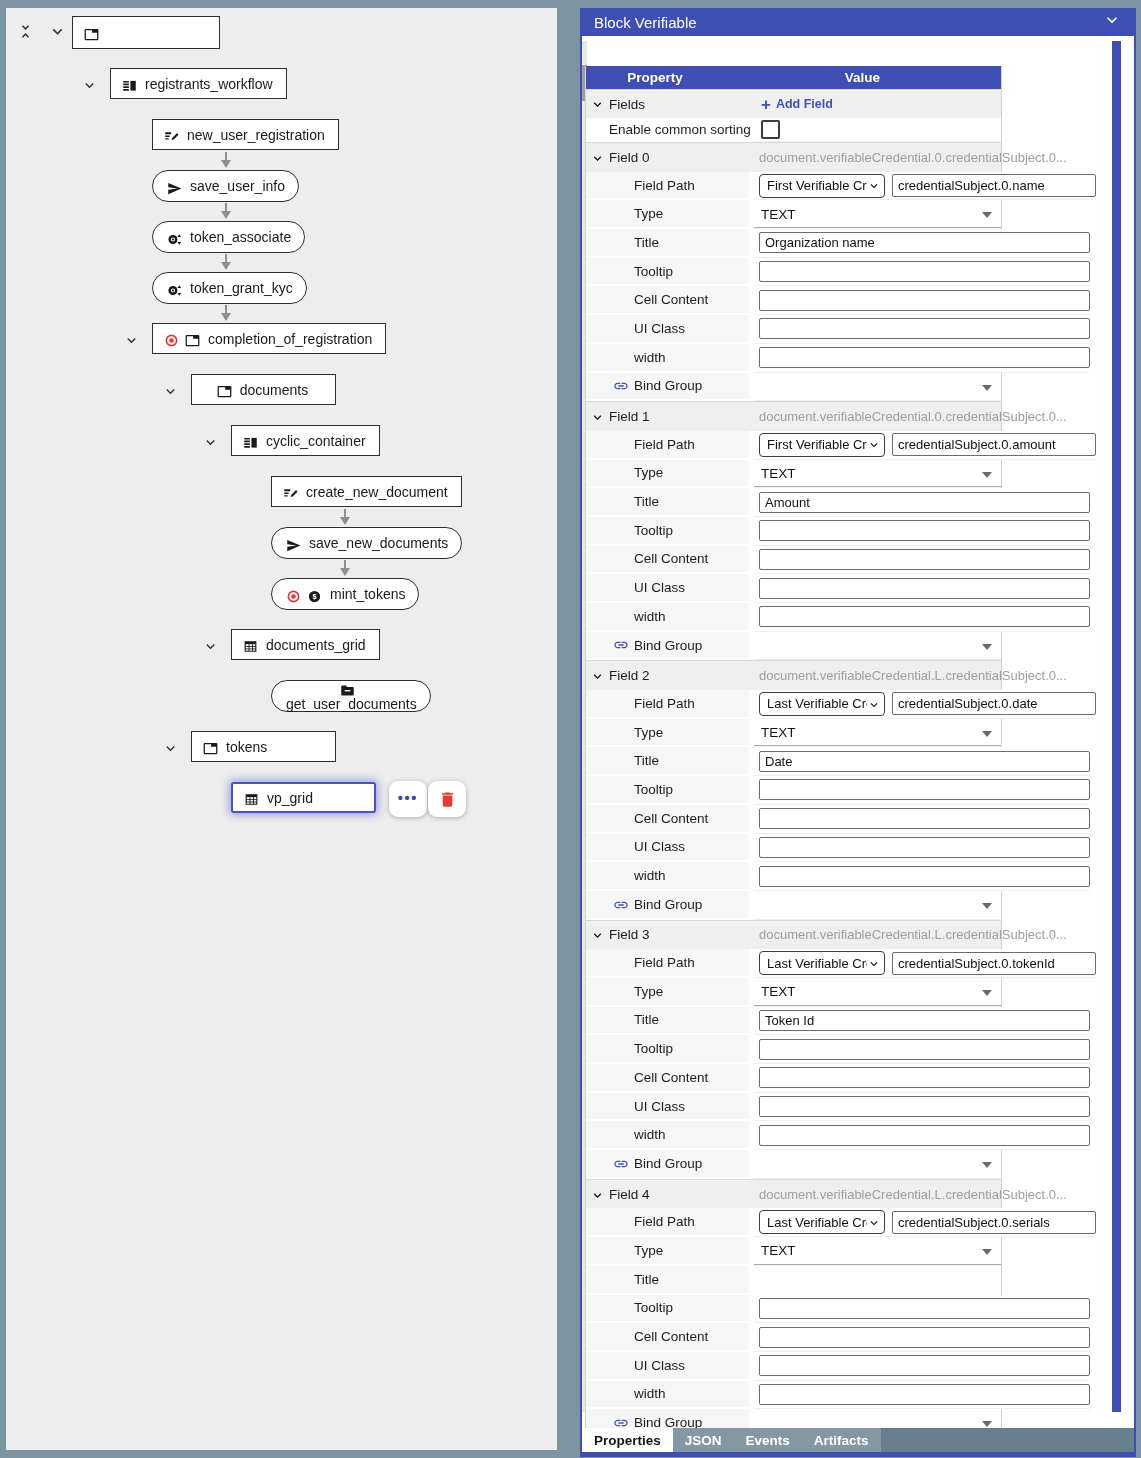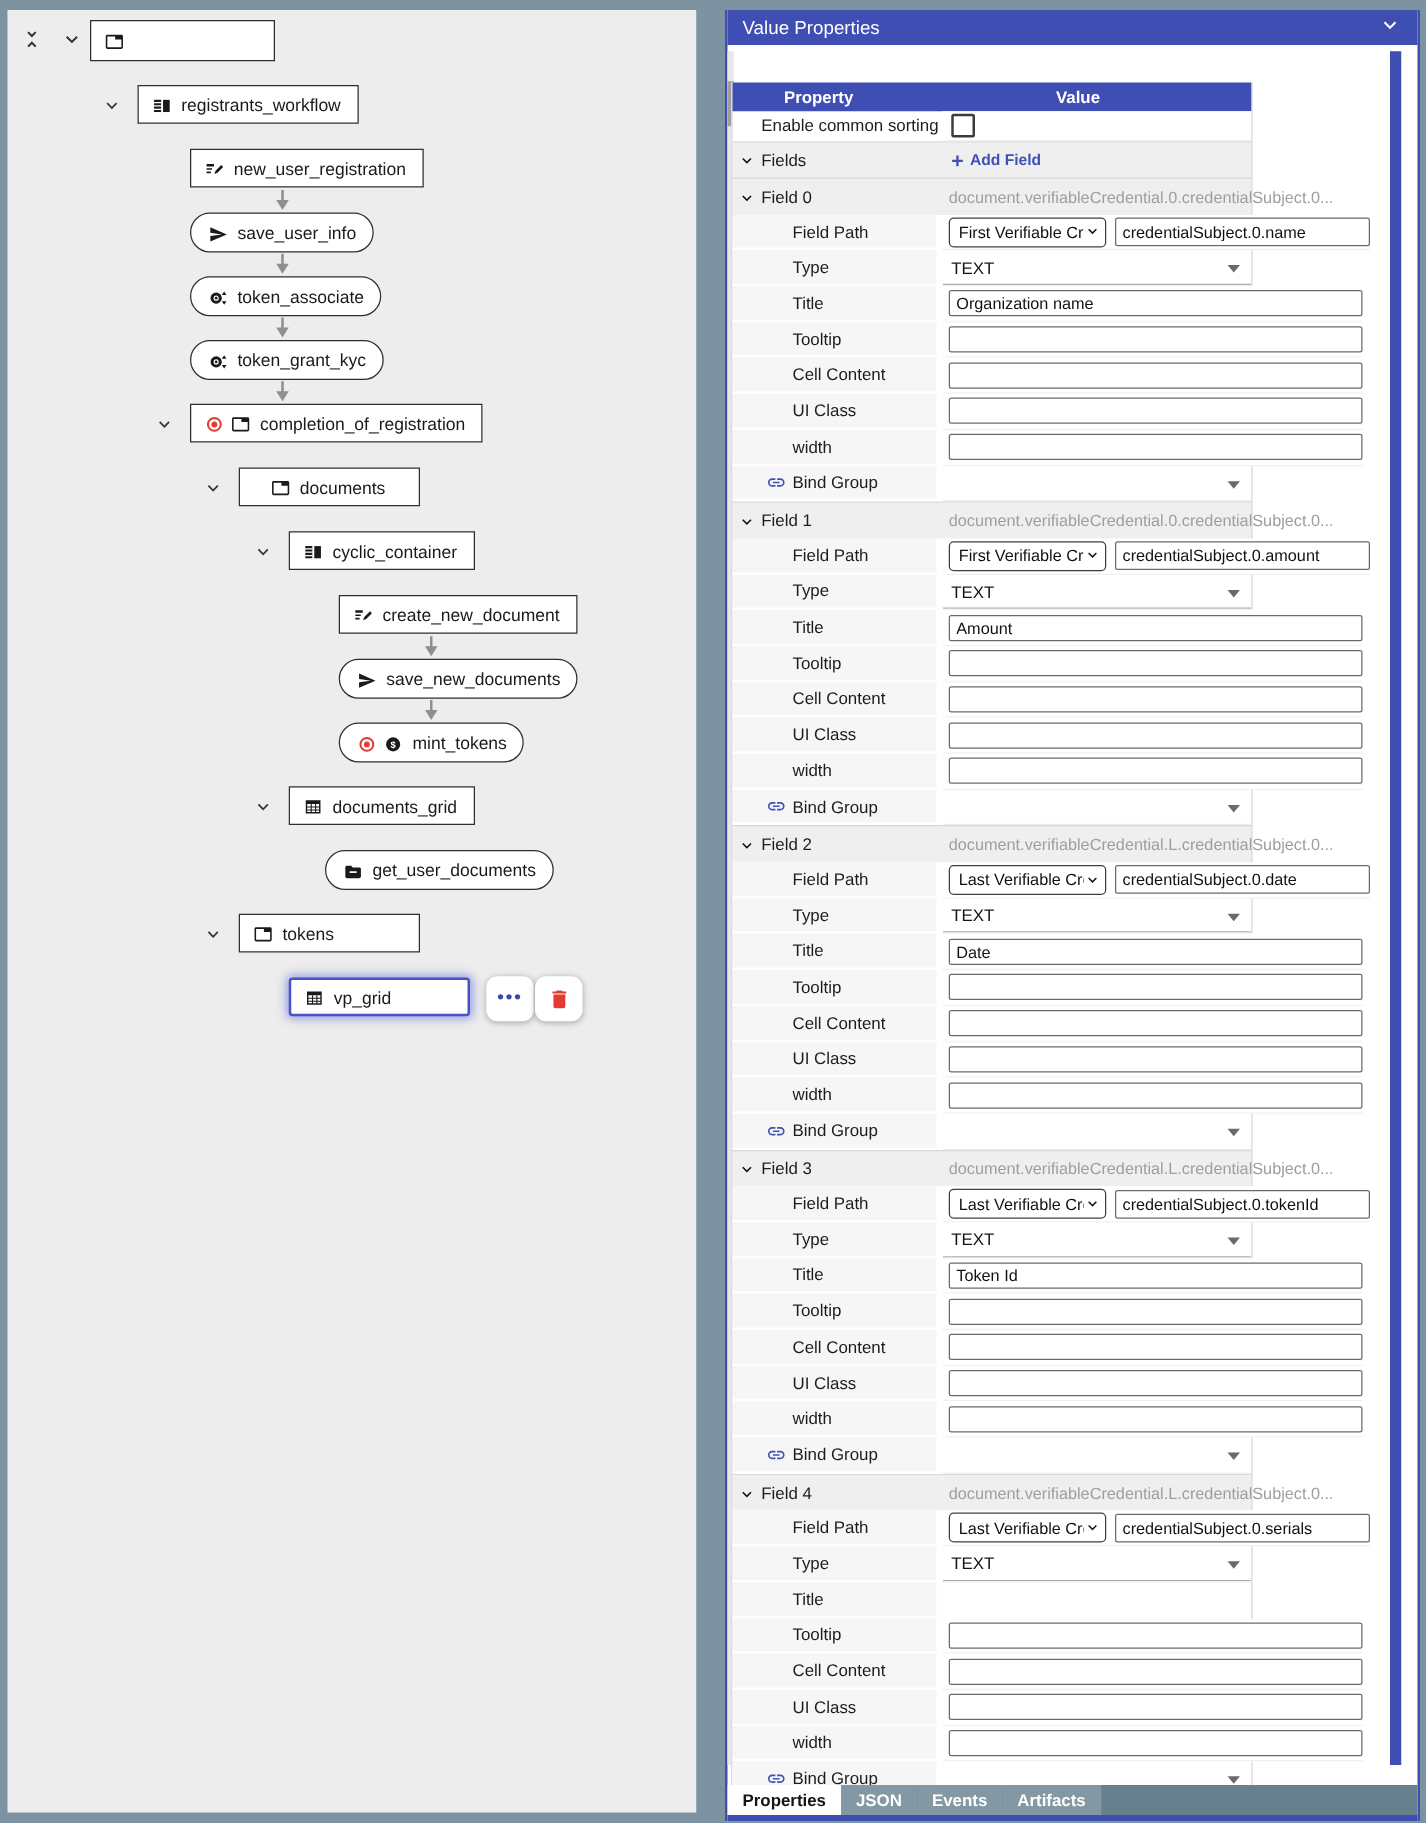--- a/index.html
+++ b/index.html
@@ -218,21 +218,21 @@
             <path d="M16.59 8.59L12 13.17 7.41 8.59 6 10l6 6 6-6z"></path>
           </svg></div>
         <div class="tbox " style="left: 225px; top: 621px;">
           <span class="bic"><svg class="ic" viewBox="0 0 24 24" style="width: 15px; height: 15px;">
               <path d="M3.5 4.5h17v15h-17z" fill="none" stroke="currentColor" stroke-width="1.8"></path>
               <path d="M3.5 4.5h17v3.8h-17z"></path>
               <path d="M9.6 8.3v11M15.2 8.3v11M3.5 12.1h17M3.5 15.9h17" stroke="currentColor" stroke-width="1.4" fill="none"></path>
             </svg></span>
           <span class="blabel">documents_grid</span>
         </div>
-        <div class="tbox pill" style="left: 254px; top: 672px;">
+        <div class="tbox pill" style="left: 265px; top: 672px; flex-direction: column;">
           <span class="bic"><svg class="ic" viewBox="0 0 24 24" style="width: 15px; height: 15px;">
               <path d="M9.5 4l2 2.3H20c1.1 0 2 .9 2 2V18c0 1.1-.9 2-2 2H4c-1.1 0-2-.9-2-2V6c0-1.1.9-2 2-2h5.5z"></path>
               <rect x="7.5" y="11.2" width="9" height="2.2" fill="#fff"></rect>
             </svg></span>
           <span class="blabel">get_user_documents</span>
         </div>
         <div class="tchev" style="left: 156px; top: 731px;"><svg class="ic" viewBox="0 0 24 24">
             <path d="M16.59 8.59L12 13.17 7.41 8.59 6 10l6 6 6-6z"></path>
           </svg></div>
         <div class="tbox " style="left: 185px; top: 723px;">
@@ -255,56 +255,56 @@
         <div class="act-btn" style="left: 422px; top: 773px;">
           <span><svg class="ic" viewBox="0 0 24 24">
               <path fill="#e53935" d="M6 19c0 1.1.9 2 2 2h8c1.1 0 2-.9 2-2V7H6v12zM19 4h-3.5l-1-1h-5l-1 1H5v2h14V4z"></path>
             </svg></span>
         </div>
       </div>
   </div>
 
   <div class="props-panel">
     <div class="props-header">
-      <span class="ptitle">Value Properties</span>
+      <span class="ptitle">Block Verifiable</span>
       <span><svg viewBox="0 0 24 24">
             <path d="M16.59 8.59L12 13.17 7.41 8.59 6 10l6 6 6-6z"></path>
           </svg></span>
     </div>
 
     <div class="left-gutter">
       <div class="left-thumb"></div>
     </div>
 
     <div class="ptable">
       <div class="thead">
         <div class="th c1">Property</div>
         <div class="th c2">Value</div>
       </div>
       <div id="prop-rows">
-          <div class="prow short">
-            <div class="lcell top plain">
-              <span class="ltext">Enable common sorting</span>
-            </div>
-            <div class="vcell">
-              <span class="cbx"></span>
-            </div>
-          </div>
           <div class="prow sec grow">
             <div class="lcell chev">
               <span class="rowchev"><svg class="ic" viewBox="0 0 24 24">
                   <path d="M16.59 8.59L12 13.17 7.41 8.59 6 10l6 6 6-6z"></path>
                 </svg></span>
               <span class="ltext">Fields</span>
             </div>
             <div class="vcell">
               <span class="addfield">
                 <span class="plus">+</span>
                 <span class="atext">Add Field</span>
               </span>
+            </div>
+          </div>
+          <div class="prow short">
+            <div class="lcell top plain">
+              <span class="ltext">Enable common sorting</span>
+            </div>
+            <div class="vcell">
+              <span class="cbx"></span>
             </div>
           </div>
           <div class="prow grow">
             <div class="lcell chev">
               <span class="rowchev"><svg class="ic" viewBox="0 0 24 24">
                   <path d="M16.59 8.59L12 13.17 7.41 8.59 6 10l6 6 6-6z"></path>
                 </svg></span>
               <span class="ltext">Field 0</span>
             </div>
             <div class="vcell">

